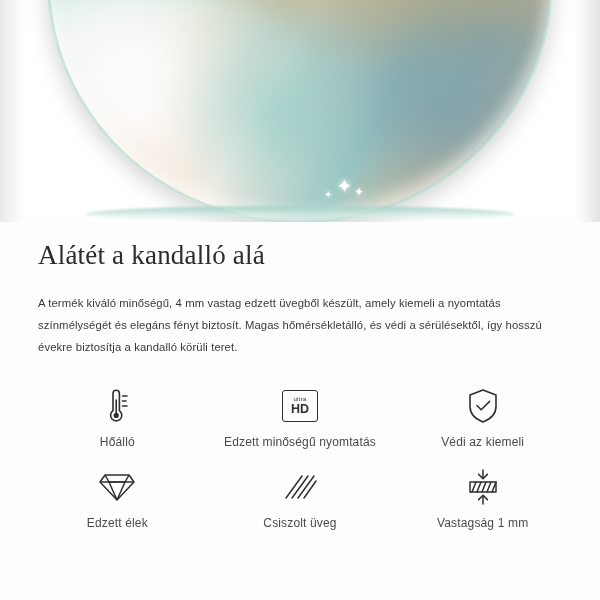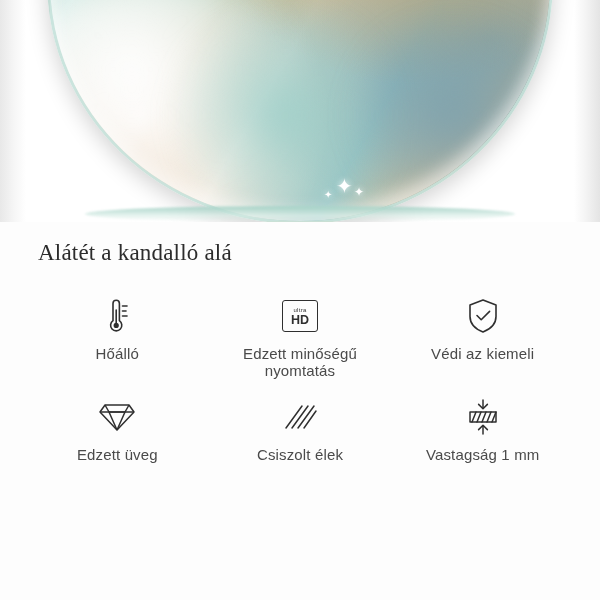--- a/index.html
+++ b/index.html
@@ -122,21 +122,21 @@
 
   
   .content {
     position: relative;
     padding: 0 38px;
     z-index: 10;
   }
   .headline {
     margin: 16px 0 0 0;
     font-family: "Liberation Serif", serif;
-    font-size: 23px;
+    font-size: 27px;
     line-height: 1.32;
     font-weight: 400;
     color: #2c2c2c;
     letter-spacing: 0.2px;
   }
   .headline .line2 { display: block; }
   .body-copy {
     margin: 18px 0 0 0;
     font-size: 11.3px;
     line-height: 1.95;
@@ -163,21 +163,21 @@
   }
   .feature-icon {
     height: 44px;
     display: flex;
     align-items: center;
     justify-content: flex-end;
     color: #2f2f2f;
   }
   .feature-label {
     margin-top: 7px;
-    font-size: 15px;
+    font-size: 12px;
     color: #4a4a4a;
     text-align: center;
     letter-spacing: 0.15px;
   }
   .hd-badge {
     width: 34px;
     height: 30px;
     border: 1.6px solid #2f2f2f;
     border-radius: 3px;
     display: flex;
@@ -216,20 +216,21 @@
     <div class="sparkle s2">✦</div>
     <div class="sparkle s3">✦</div>
     <div class="hero-edge-left"></div>
     <div class="hero-edge-right"></div>
   </div>
 
   <div class="content">
     <h1 class="headline">
       <span>Alátét a kandalló alá</span>
     </h1>
+    <p class="body-copy">A termék kiváló minőségű, 4 mm vastag edzett üvegből készült, amely kiemeli a nyomtatás színmélységét és elegáns fényt biztosít. Magas hőmérsékletálló, és védi a sérülésektől, így hosszú évekre biztosítja a kandalló körüli teret.</p>
   </div>
 
   <div class="features">
 
     <div class="feature">
       <div class="feature-icon">
         <svg width="34" height="38" viewBox="0 0 34 38" fill="none" stroke="#2f2f2f" stroke-width="1.6" stroke-linecap="round">
           <path d="M13 6.5a3.2 3.2 0 0 1 6.4 0v17.2a5.6 5.6 0 1 1-6.4 0z"></path>
           <circle cx="16.2" cy="28.4" r="2.6" fill="#2f2f2f" stroke="none"></circle>
           <line x1="16.2" y1="13" x2="16.2" y2="26"></line>
@@ -264,33 +265,33 @@
     <div class="feature">
       <div class="feature-icon">
         <svg width="38" height="34" viewBox="0 0 38 34" fill="none" stroke="#2f2f2f" stroke-width="1.5" stroke-linejoin="round">
           <path d="M7 5 h24 l5 7 L19 30 L2 12z"></path>
           <path d="M2 12 h34"></path>
           <path d="M7 5 l4 7 L19 30"></path>
           <path d="M31 5 l-4 7 L19 30"></path>
           <path d="M11 12 h16"></path>
         </svg>
       </div>
-      <div class="feature-label">Edzett üveg</div>
+      <div class="feature-label">Edzett élek</div>
     </div>
 
     <div class="feature">
       <div class="feature-icon">
         <svg width="36" height="32" viewBox="0 0 36 32" fill="none" stroke="#2f2f2f" stroke-width="1.5" stroke-linecap="round">
           <path d="M4 27 L20 5"></path>
           <path d="M10 27 L26 5"></path>
           <path d="M16 27 L32 5"></path>
           <path d="M22 27 L34 10"></path>
         </svg>
       </div>
-      <div class="feature-label">Csiszolt élek</div>
+      <div class="feature-label">Csiszolt üveg</div>
     </div>
 
     <div class="feature">
       <div class="feature-icon">
         <svg width="40" height="40" viewBox="0 0 40 40" fill="none" stroke="#2f2f2f" stroke-width="1.5" stroke-linecap="round" stroke-linejoin="round">
           <path d="M20 3 v8"></path>
           <path d="M15.6 7.4 L20 11.8 L24.4 7.4"></path>
           <rect x="7" y="15" width="26" height="10"></rect>
           <path d="M9 25 L13 15 M14 25 L18 15 M19 25 L23 15 M24 25 L28 15 M29 25 L33 15"></path>
           <path d="M20 37 v-8"></path>

